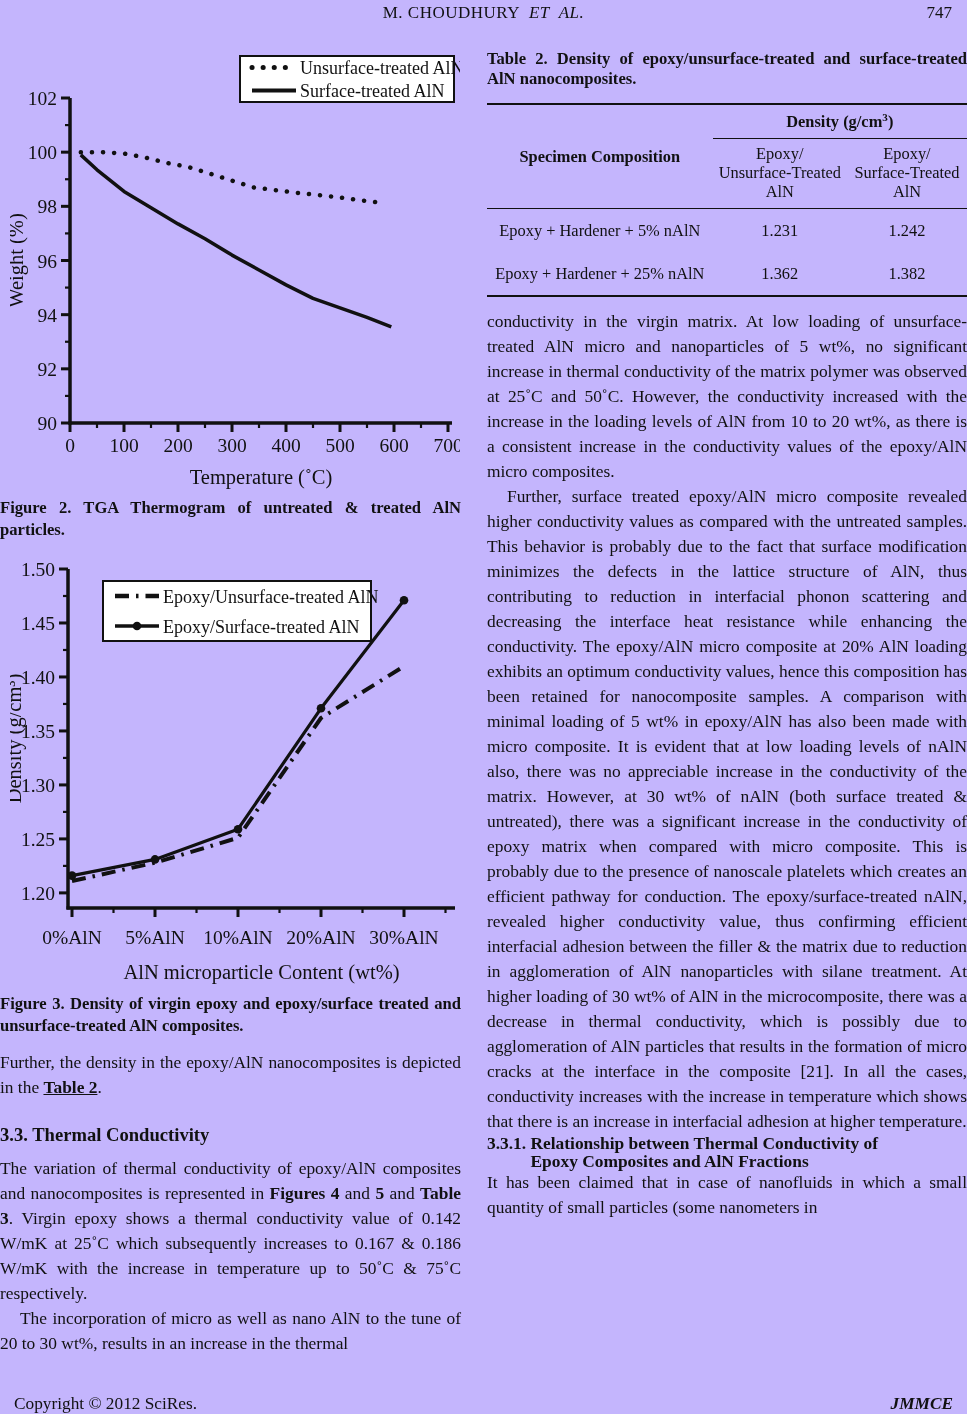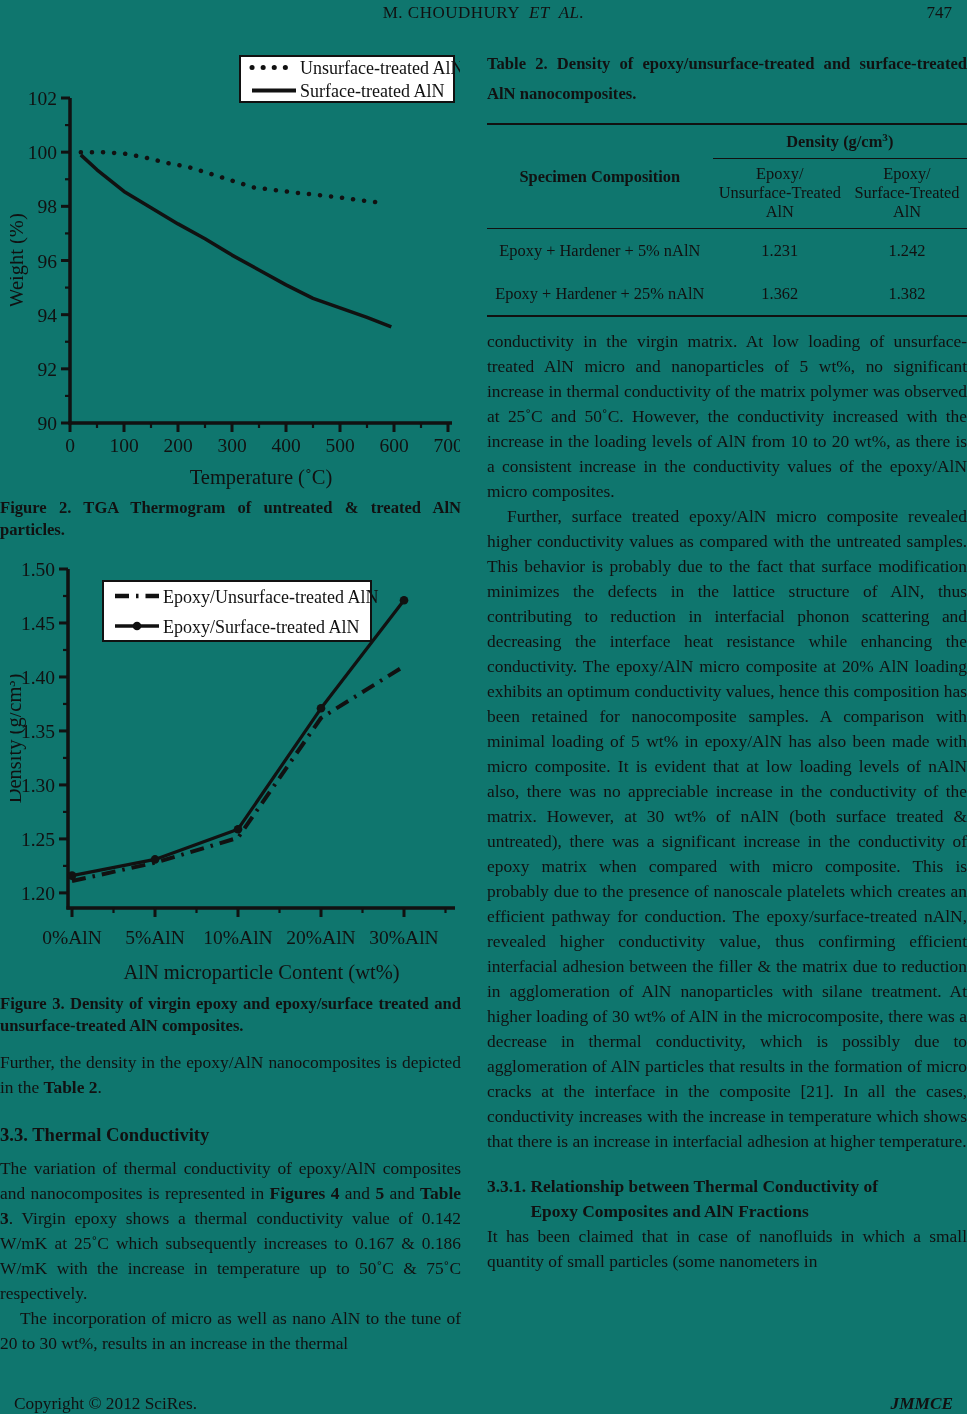--- a/index.html
+++ b/index.html
@@ -1,17 +1,17 @@
 <!DOCTYPE html>
 <html><head>
 <meta charset="utf-8">
 <style>
   html,body{margin:0;padding:0;background:#888;}
   .page{
-    width:967px;height:1414px;background:#0f766e;color:#111;
+    width:967px;height:1414px;background:#c4b5fd;color:#111;
     position:relative;margin:0 auto;overflow:hidden;
     font-family:"Liberation Serif","DejaVu Serif",serif;
   }
   
   .hdr{position:relative;height:24px;padding-top:3px;}
   .running-head{text-align:center;font-size:17px;letter-spacing:.5px;}
   .running-head span{white-space:pre;}
   .pagenum{position:absolute;right:15px;top:3px;font-size:17px;}
   
   .columns{display:flex;margin-top:19px;}
@@ -22,23 +22,23 @@
   .chart svg{display:block;}
   .chart1{width:450px;height:448px;}
   .chart2{width:450px;height:437px;margin-top:12px;}
   figcaption,.tbl-caption{
     font-weight:bold;font-size:16.6px;line-height:22px;text-align:justify;margin-top:3px;
   }
   .body-par{font-size:17.4px;line-height:25px;text-align:justify;margin:0;}
   .indent{text-indent:20px;}
   .mt{margin-top:13px;}
   h2.sec{font-size:18.6px;margin:24px 0 10px 0;}
-  h3.subsec{font-size:17.4px;line-height:25px;margin:20px 0 0 0;white-space:pre-wrap;}
-  
-  .tbl-caption{line-height:30px;}
+  h3.subsec{font-size:17.4px;line-height:18px;margin:0 0 0 0;white-space:pre-wrap;}
+  
+  .tbl-caption{line-height:20px;}
   table.t2{border-collapse:collapse;width:100%;margin-top:14px;font-size:16.4px;
     border-top:2px solid #111;border-bottom:2px solid #111;}
   table.t2 td{padding:0;text-align:center;vertical-align:middle;}
   td.spec{font-weight:bold;border-bottom:1.8px solid #111;width:47%;}
   td.densityhead{font-weight:bold;border-bottom:1.4px solid #111;height:33px;}
   tr.subhdr td{font-weight:normal;white-space:pre-line;line-height:19px;
     border-bottom:1.8px solid #111;padding:5px 0 7px 0;}
   tr.drow td{height:43px;}
   td.c2{width:28%;} td.c3{width:25%;}
   sup{vertical-align:super;font-size:68%;line-height:0;}
@@ -175,21 +175,21 @@
               <line x1="105" y1="43" x2="149" y2="43" stroke="#111" stroke-width="4.5" stroke-linecap="butt" stroke-dasharray="14 7 2.5 7"></line>
               <text x="153" y="49.5" fill="#111" font-size="18" text-anchor="start" font-family="&quot;Liberation Serif&quot;,&quot;DejaVu Serif&quot;,serif">Epoxy/Unsurface-treated AlN</text>
               <line x1="105" y1="73" x2="149" y2="73" stroke="#111" stroke-width="3.7" stroke-linecap="butt"></line>
               <circle cx="127" cy="73" r="4.3" fill="#111"></circle>
               <text x="153" y="79.5" fill="#111" font-size="18" text-anchor="start" font-family="&quot;Liberation Serif&quot;,&quot;DejaVu Serif&quot;,serif">Epoxy/Surface-treated AlN</text>
             </svg>
           </div>
         <figcaption>Figure 3. Density of virgin epoxy and epoxy/surface treated and unsurface-treated AlN composites.</figcaption>
       </figure>
 
-      <p class="body-par mt"><span>Further, the density in the epoxy/AlN nanocomposites is depicted in the </span><span style="font-weight: bold;">Table 2</span><span>.</span></p>
+      <p class="body-par mt"><span>Further, the density in the epoxy/AlN nanocomposites is depicted in the </span><span style="font-weight: bold; text-decoration: underline;">Table 2</span><span>.</span></p>
 
       <h2 class="sec">3.3. Thermal Conductivity</h2>
 
       <p class="body-par"><span>The variation of thermal conductivity of epoxy/AlN composites and nanocomposites is represented in </span><span style="font-weight: bold;">Figures 4</span><span> and </span><span style="font-weight: bold;">5</span><span> and </span><span style="font-weight: bold;">Table 3</span><span>. Virgin epoxy shows a thermal conductivity value of 0.142 W/mK at 25˚C which subsequently increases to 0.167 &amp; 0.186 W/mK with the increase in temperature up to 50˚C &amp; 75˚C respectively.</span></p>
       <p class="body-par indent">The incorporation of micro as well as nano AlN to the tune of 20 to 30 wt%, results in an increase in the thermal</p>
     </div>
 
     <div class="col-right">
       <div class="tbl-caption">Table 2. Density of epoxy/unsurface-treated and surface-treated AlN nanocomposites.</div>
 

